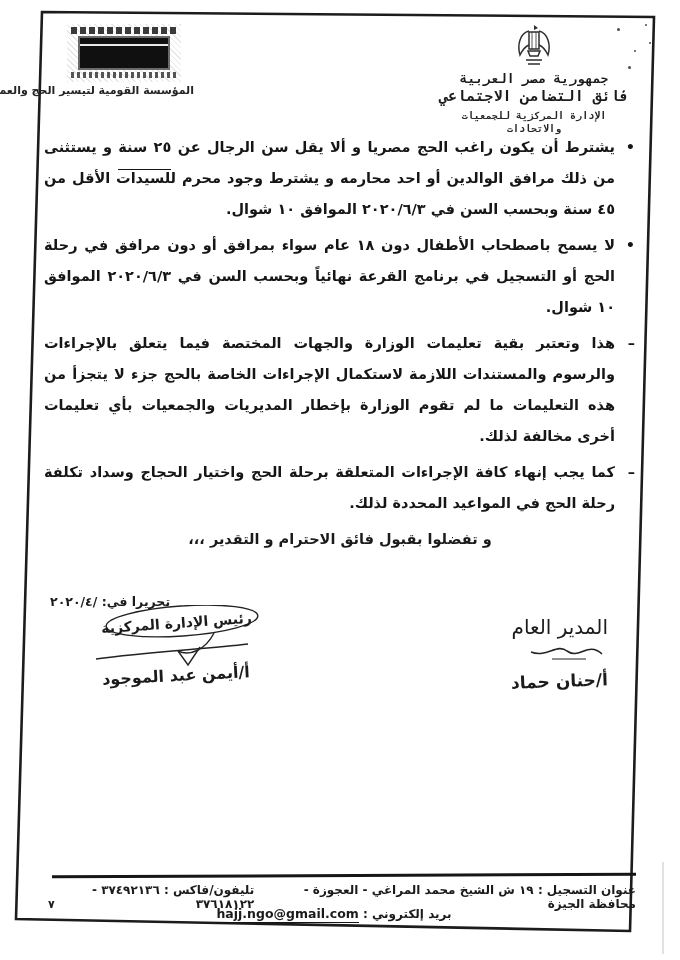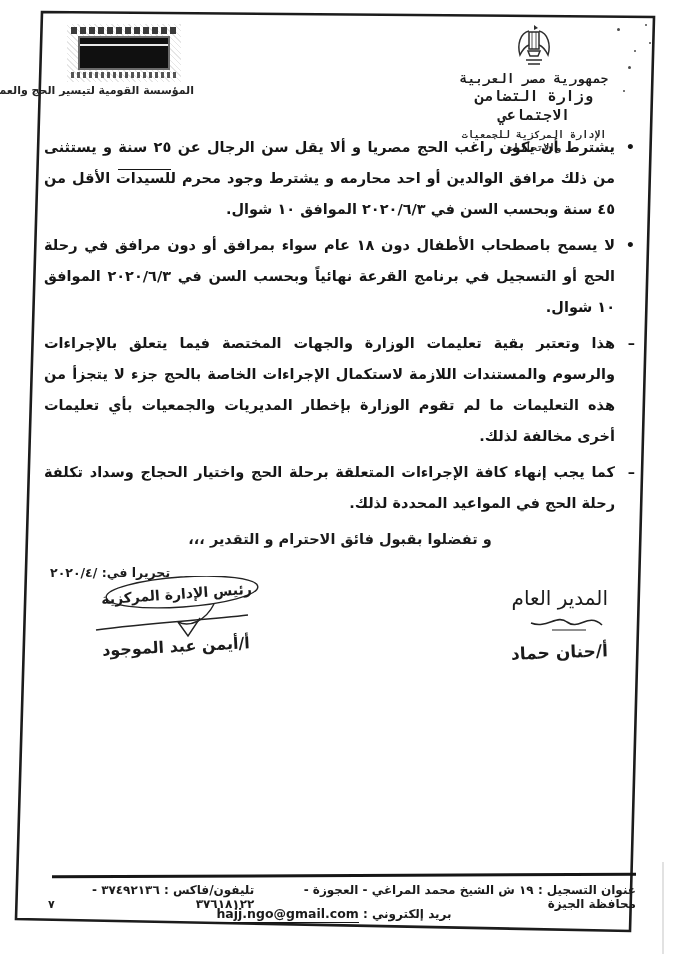--- a/index.html
+++ b/index.html
@@ -34,21 +34,21 @@
   .item{position:relative;padding-right:21px;text-align:justify;font-size:14.5px;
         font-weight:bold;line-height:31px;margin:0 0 5px 0;color:#161616;}
   .item .marker{position:absolute;right:1px;top:0;}
   .u{border-bottom:1.6px solid #161616;padding-bottom:14px;}
   .closing{text-align:center;font-size:14.5px;font-weight:bold;margin-top:12px;}
 
   
   .dateline{margin-top:18px;padding-left:0;padding-right:36px;text-align:left;
             font-size:12.5px;font-weight:bold;direction:rtl;}
   .dateline-inner{float:left;margin-left:2px;}
-  .date-value{direction:ltr;unicode-bidi:embed;display:inline-block;margin-left:4px;}
+  .date-value{direction:ltr;unicode-bidi:embed;display:inline-block;margin-left:4px;margin-top:29px;}
   .sigs{position:relative;height:140px;margin-top:30px;clear:both;}
   .sig-gm{position:absolute;right:28px;top:6px;width:160px;text-align:right;}
   .sig-gm-title{font-size:20px;font-weight:normal;}
   .sig-gm-name{font-size:17px;font-weight:bold;transform:rotate(-2deg);display:inline-block;margin-top:2px;}
   .sig-head{position:absolute;left:14px;top:0;width:236px;text-align:center;}
   .sig-head-title{font-size:14px;font-weight:bold;transform:rotate(-4deg);display:inline-block;
                   position:relative;z-index:2;margin-top:6px;}
   .sig-head-art{position:absolute;left:8px;top:-4px;z-index:1;}
   .sig-head-name{font-size:16px;font-weight:bold;transform:rotate(-3deg);display:inline-block;margin-top:34px;position:relative;z-index:2;}
 
@@ -99,21 +99,21 @@
             <path d="M20,3 l4,3 -4,2 z" fill="#2e2e2e" stroke="none"></path>
             <path d="M15,9 C6,11 3,23 6,33 C9,27 12,24 15,23"></path>
             <path d="M25,9 C34,11 37,23 34,33 C31,27 28,24 25,23"></path>
             <rect x="15" y="10" width="10" height="17"></rect>
             <path d="M18,10 v17 M22,10 v17" stroke-width="0.8"></path>
             <path d="M14,29 h12 l-2,5 h-8 z"></path>
             <path d="M12,38 h16 M14,42 h12"></path>
           </g>
         </svg>
         <div class="gov-country">جمهورية مصر العربية</div>
-        <div class="gov-ministry">وزارة التضامن الاجتماعي</div>
+        <div class="gov-ministry">فائق التضامن الاجتماعي</div>
         <div class="gov-dept">الإدارة المركزية للجمعيات والاتحادات</div>
       </div>
     </div>
 
     <div class="doc-body">
       <p class="item">
         <span class="marker">•</span>
         <span>يشترط أن يكون راغب الحج مصريا و ألا يقل سن الرجال عن </span><span class="u">٢٥ سنة</span><span> و يستثنى من ذلك مرافق الوالدين أو احد محارمه و يشترط وجود محرم للسيدات الأقل من ٤٥ سنة وبحسب السن في ٢٠٢٠/٦/٣ الموافق ١٠ شوال.</span>
       </p>
       <p class="item">

